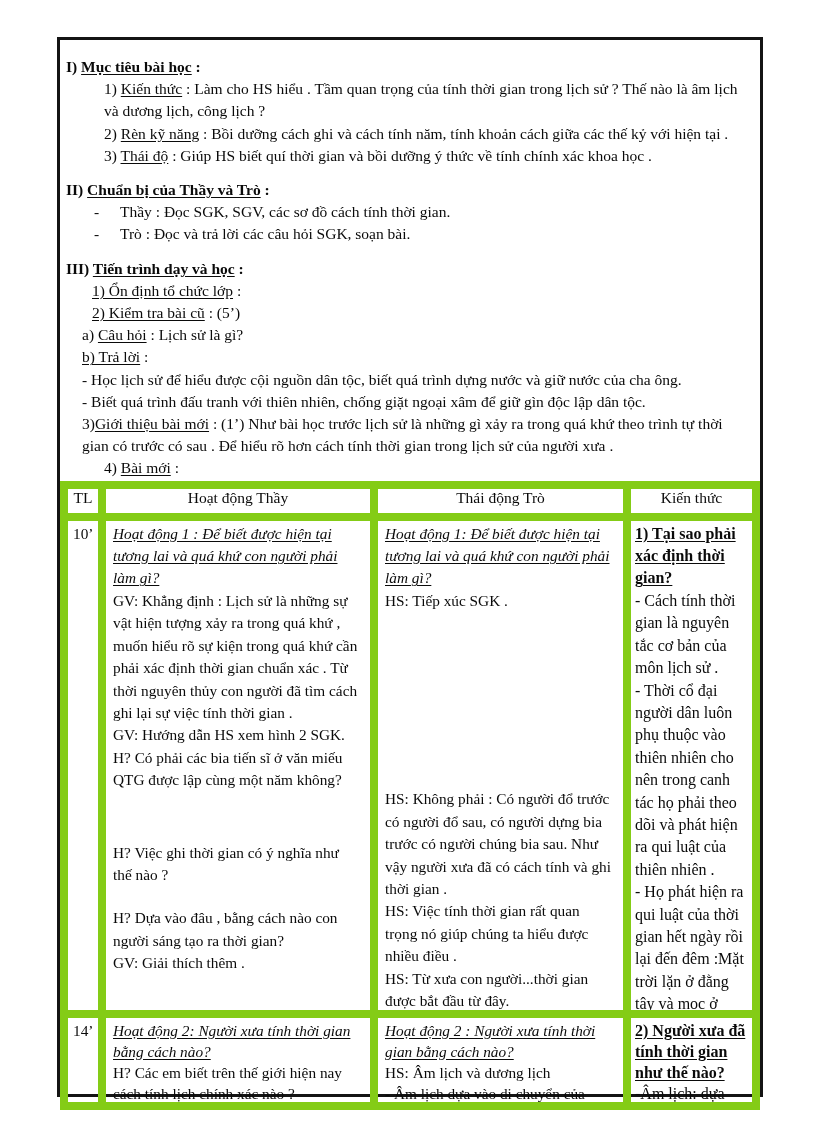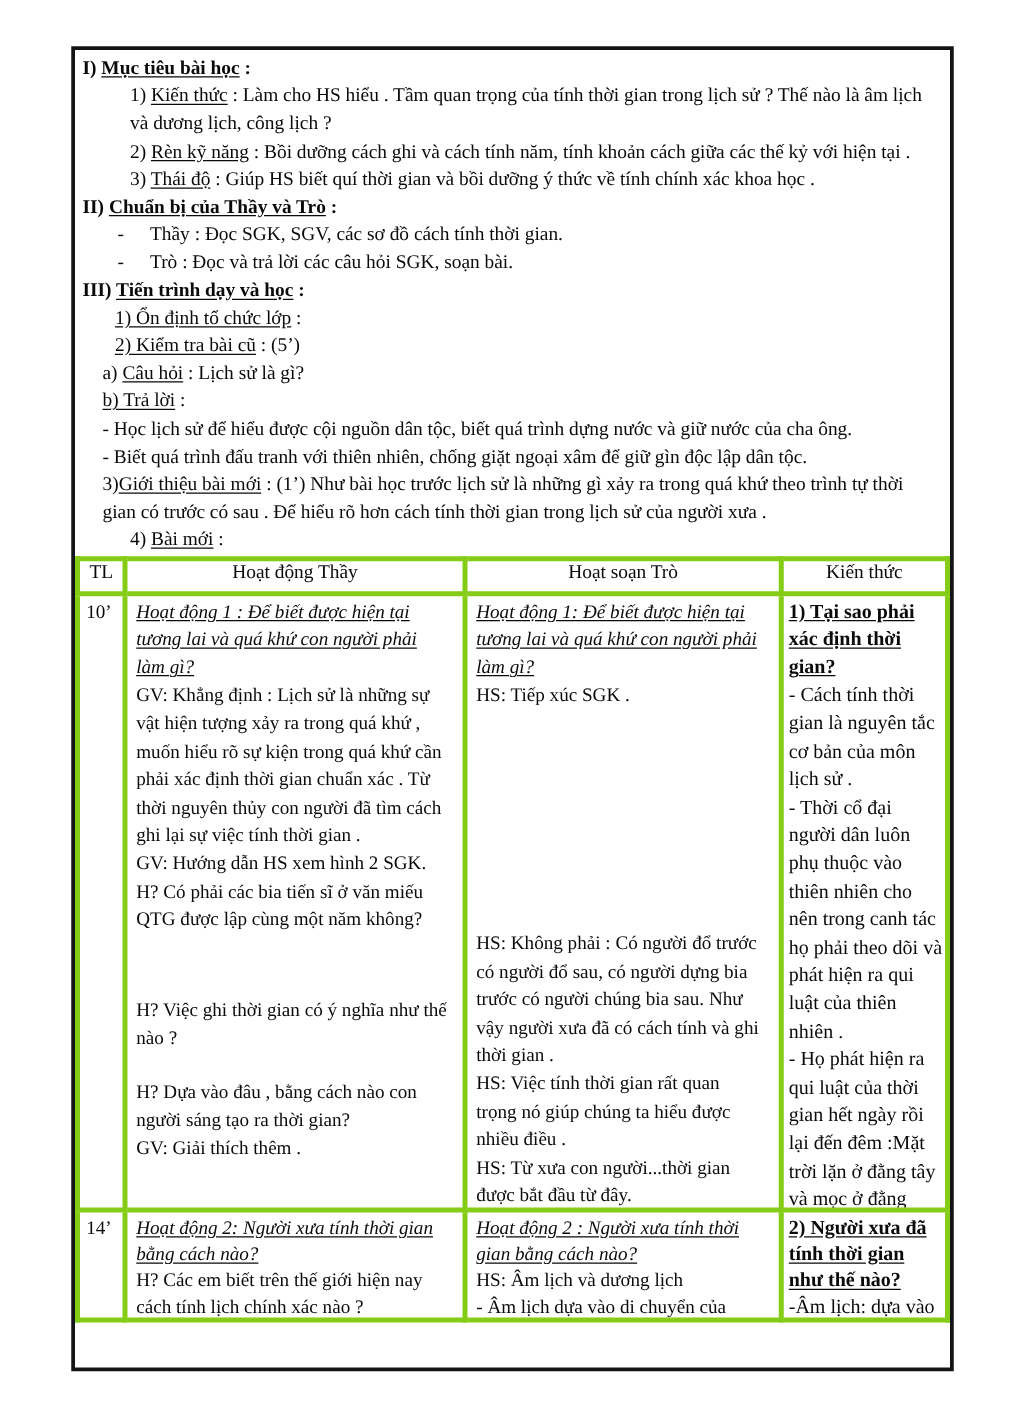--- a/index.html
+++ b/index.html
@@ -11,33 +11,33 @@
   }
   .page-frame{
     position:absolute;left:57px;top:37px;width:706px;height:1060px;
     border:3px solid #141414;box-sizing:border-box;background:#fff;
   }
   
   .intro{padding:4px 8px 0 4px;font-size:15.5px;line-height:22.2px;}
   .line,.para{white-space:normal;}
   .b{font-weight:bold;}
   .u{text-decoration:underline;text-underline-offset:2px;}
-  .ind-root{padding-left:2px;}
+  .ind-root{padding-left:2px;margin-top:12px;}
   .ind-a{padding-left:40px;}
   .ind-b{padding-left:28px;}
   .ind-c{padding-left:18px;}
   .bullet{padding-left:30px;}
   .dash{display:inline-block;width:26px;}
   
   table.tbl{
     border-collapse:collapse;width:100%;table-layout:fixed;
     font-size:15.3px;margin-top:1px;
   }
   table.tbl td{
-    border:4px solid #84cc16;vertical-align:top;padding:0;
+    border:8px solid #84cc16;vertical-align:top;padding:0;
   }
   td.th{
     text-align:center;font-size:15.5px;height:24px;vertical-align:middle;padding:1px 0;
   }
   .cellbox{overflow:hidden;box-sizing:border-box;padding:2px 12px 0 7px;line-height:22.4px;}
   .r1 .cellbox{height:489px;}
   .r2 .cellbox{height:84px;line-height:21px;}
   .tlbox{padding:2px 2px 0 5px;}
   .cellbox p{margin:0;}
   .act{font-style:italic;text-decoration:underline;text-underline-offset:2px;}
@@ -76,21 +76,21 @@
     <colgroup>
       <col style="width:38px">
         <col style="width:272px">
         <col style="width:253px">
         <col>
     </colgroup>
     <tbody>
       <tr>
         <td class="th">TL</td>
         <td class="th">Hoạt động Thầy</td>
-        <td class="th">Hoạt soạn Trò</td>
+        <td class="th">Thái động Trò</td>
         <td class="th">Kiến thức</td>
       </tr>
       <tr class="r1">
         <td>
           <div class="cellbox tlbox"><span>10’</span></div>
         </td>
         <td>
           <div class="cellbox">
             <p class="act">Hoạt động 1 : Để biết được hiện tại tương lai và quá khứ con người phải làm gì?</p>
             <p>GV: Khẳng định : Lịch sử là những sự vật hiện tượng xảy ra trong quá khứ , muốn hiểu rõ sự kiện trong quá khứ cần phải xác định thời gian chuẩn xác . Từ thời nguyên thủy con người đã tìm cách ghi lại sự việc tính thời gian .</p>

